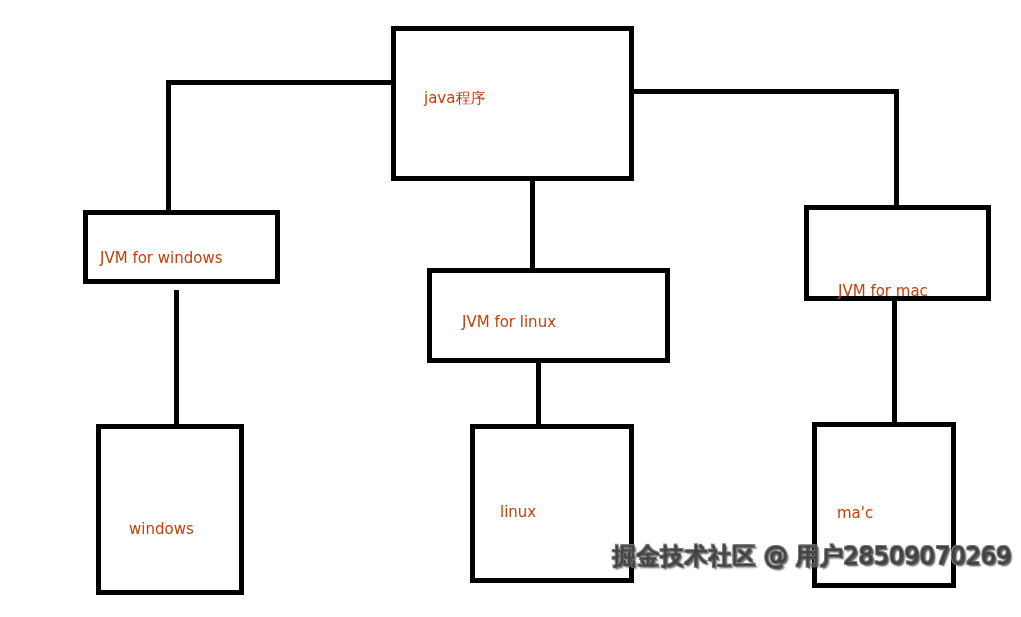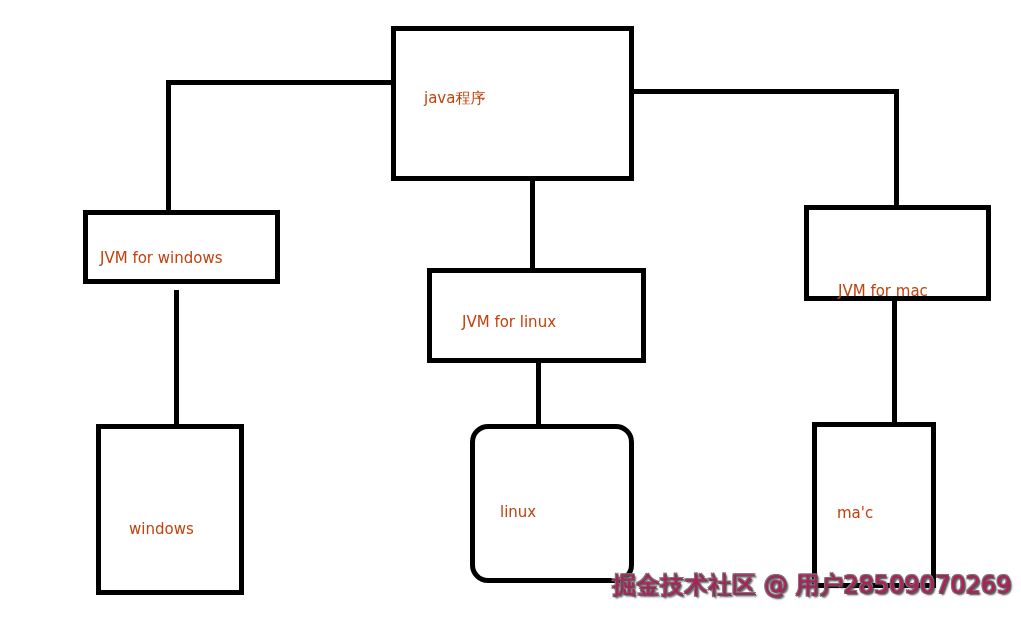--- a/index.html
+++ b/index.html
@@ -1,21 +1,21 @@
 <!DOCTYPE html>
 <html><head>
   <meta charset="utf-8">
   <style>
     html, body { margin: 0; padding: 0; background: #ffffff; }
     body { width: 1021px; height: 617px; position: relative; overflow: hidden;
            font-family: "DejaVu Sans", "Liberation Sans", sans-serif; }
     .box { position: absolute; border: 5px solid #000; box-sizing: border-box; background: #fff; }
     .label { position: absolute; font-size: 15px; color: #c2410c; white-space: nowrap; }
     .line { position: absolute; background: #000; }
-    .watermark { position: absolute; left: 612px; top: 569px; font-size: 24px; color: #be185d;
+    .watermark { position: absolute; left: 612px; top: 540px; font-size: 24px; color: #404040;
                  letter-spacing: 0px; white-space: nowrap;
                  text-shadow: 1px 1px 0 #555, -1px -1px 0 #777, 1px -1px 0 #777, -1px 1px 0 #777, 2px 2px 2px #333; }
   </style>
 </head>
 <body>
 
 <div class="line" style="left:166px; top:80px; width:228px; height:5px;"></div>
 <div class="line" style="left:166px; top:80px; width:5px; height:133px;"></div>
 <div class="line" style="left:530px; top:176px; width:5px; height:95px;"></div>
 <div class="line" style="left:632px; top:89px; width:267px; height:5px;"></div>
@@ -24,30 +24,30 @@
 <div class="line" style="left:536px; top:360px; width:5px; height:68px;"></div>
 <div class="line" style="left:892px; top:298px; width:5px; height:124px;"></div>
 
 <div class="box" style="left:391px; top:26px; width:243px; height:155px;">
   <span class="label" style="left:28px; top:58px;">java程序</span>
 </div>
 
 <div class="box" style="left:83px; top:210px; width:197px; height:74px;">
   <span class="label" style="left:12px; top:34px;">JVM for windows</span>
 </div>
-<div class="box" style="left:427px; top:268px; width:219px; height:95px;text-align:center;">
+<div class="box" style="left:427px; top:268px; width:243px; height:95px;text-align:center;">
   <span class="label" style="left:30px; top:40px;">JVM for linux</span>
 </div>
 <div class="box" style="left:804px; top:205px; width:187px; height:96px;">
   <span class="label" style="left:29px; top:49px;margin-top:23px;">JVM for mac</span>
 </div>
 
 <div class="box" style="left:96px; top:424px; width:148px; height:171px;">
   <span class="label" style="left:28px; top:91px;">windows</span>
 </div>
-<div class="box" style="left:470px; top:424px; width:164px; height:159px;border-radius:18px;">
+<div class="box" style="left:470px; top:424px; width:164px; height:159px;">
   <span class="label" style="left:25px; top:74px;">linux</span>
 </div>
-<div class="box" style="left:812px; top:422px; width:124px; height:166px;">
+<div class="box" style="left:812px; top:422px; width:144px; height:166px;">
   <span class="label" style="left:20px; top:77px;">ma'c</span>
 </div>
 
 <div class="watermark">掘金技术社区 @ 用户28509070269</div>
 
 </body></html>

